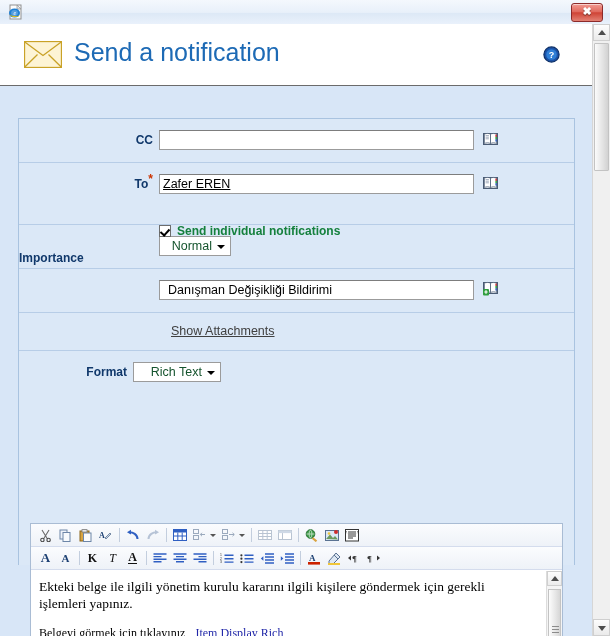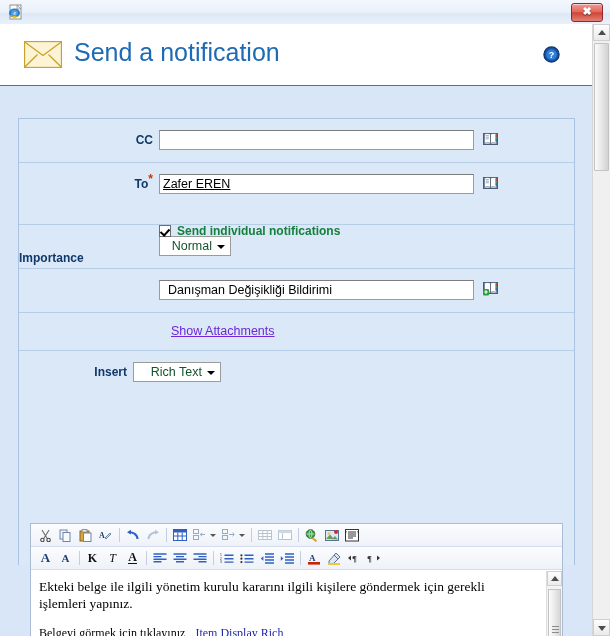--- a/index.html
+++ b/index.html
@@ -146,21 +146,21 @@
     padding:1px 18px 1px 4px;line-height:16px;cursor:pointer;white-space:nowrap;text-align:right;
   }
   .sel .caret{
     position:absolute;right:5px;top:8px;width:0;height:0;
     border-left:4px solid transparent;border-right:4px solid transparent;
     border-top:4px solid #000;
   }
 
   
   .lnk{
-    color:#6d28d9;text-decoration:underline;font-size:12.5px;cursor:pointer;
+    color:#404040;text-decoration:underline;font-size:12.5px;cursor:pointer;
     font-family:"Liberation Sans", sans-serif;
   }
 
   
   #insert-ref{
     position:absolute;left:246px;top:411px;height:21px;
     box-sizing:border-box;background:#ededed;border:1px solid #9d9d9d;
     font-size:12.5px;color:#000;padding:2px 24px 2px 6px;line-height:15px;
     font-family:"Liberation Sans", sans-serif;cursor:pointer;white-space:nowrap;
   }
@@ -319,21 +319,21 @@
               <path d="M3 9.2 v3.6 M1.3 11 h3.4" stroke="#fff" stroke-width="1.2"></path>
             </svg>
           </span>
         </div>
 
         <div class="row" style="height:38px;">
           <span class="lnk" style="position:absolute;left:152px;top:11px;">Show Attachments</span>
         </div>
 
         <div class="row" style="height:214px;border-bottom:none;">
-          <span class="lbl" style="left:0;width:108px;text-align:right;top:14px;right:auto;">Insert</span>
+          <span class="lbl" style="left:0;width:108px;text-align:right;top:14px;right:auto;">Format</span>
           <div class="sel" style="left:114px;top:11px;width:88px;">
             <span>Rich Text</span>
             <span class="caret"></span>
           </div>
         </div>
 
       </div>
 
       <div id="chk-wrap">
         <span id="chk-box"></span>

